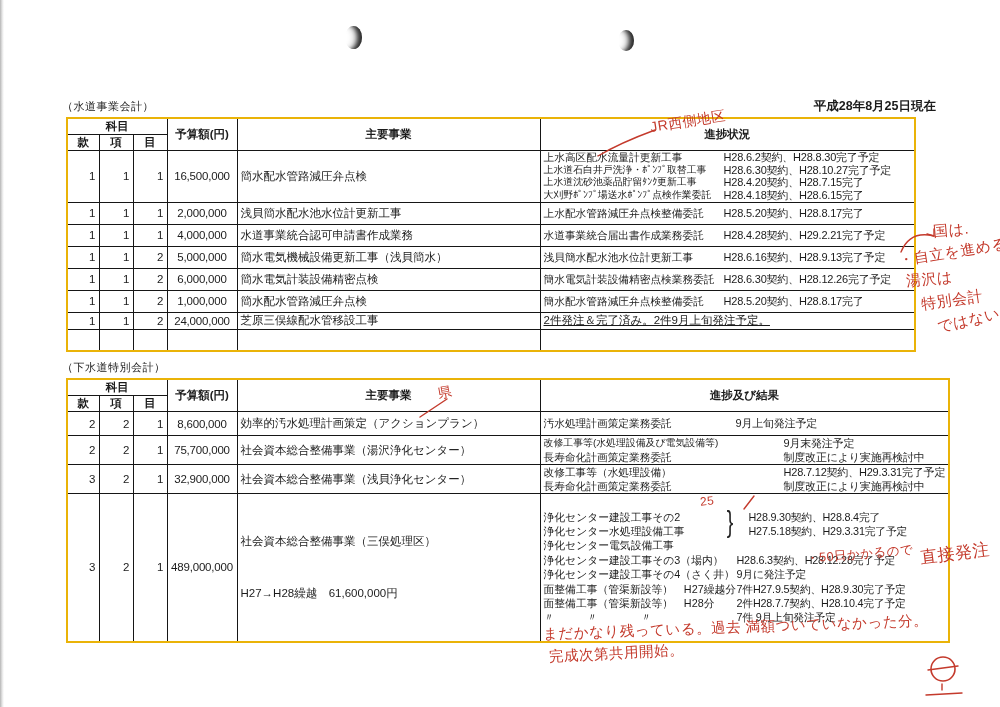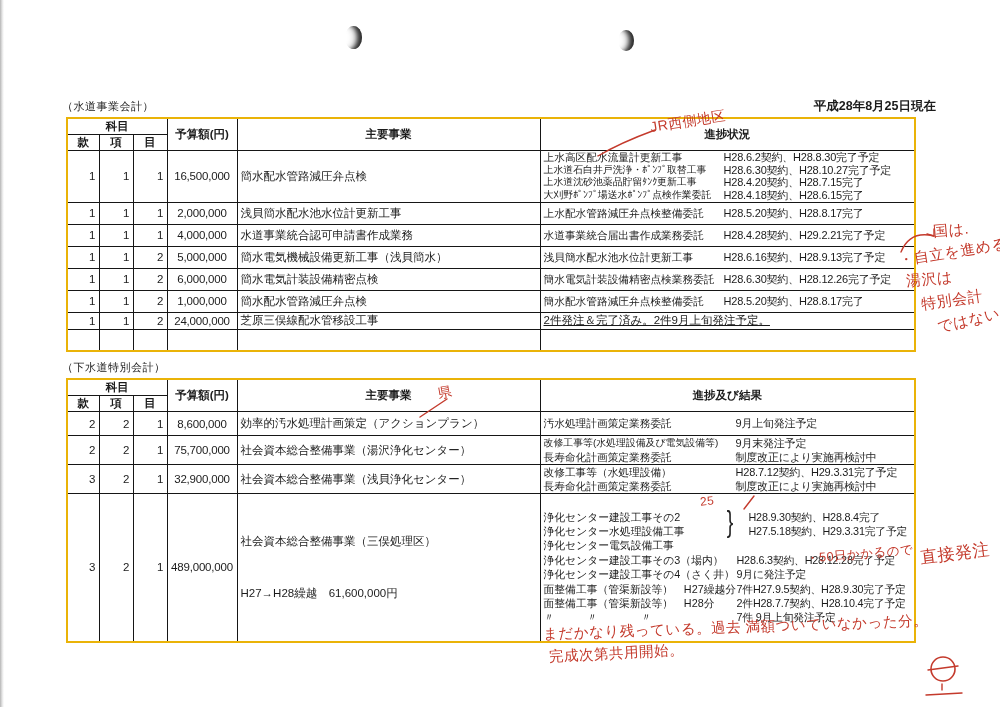--- a/index.html
+++ b/index.html
@@ -36,21 +36,21 @@
   .pd{font-size:11px;letter-spacing:-.2px;}
   .t2 .pn{width:192px;}
   .p8 .pl{line-height:14.4px;}
   .p8 .pn{width:193px;font-size:10.8px;}
   .p8 .pd{font-size:10.8px;}
   .tight{font-size:9.9px !important;}
   .wide .pn{width:auto;font-size:11.5px;text-decoration:underline;}
   .brace{position:absolute;left:184px;top:13px;font-size:30px;line-height:29px;color:#222;
         transform:scaleX(.65);font-weight:400;}
   .m2line{padding-top:2px;}
-  .m2line div{line-height:14px;}
+  .m2line div{line-height:14px;gap:48px;}
   .r4main div{line-height:14px;white-space:nowrap;}
 
   .hw{position:absolute;color:#c43a2c;white-space:nowrap;letter-spacing:.5px;}
   svg.overlay{position:absolute;left:0;top:0;pointer-events:none;}
 </style>
 </head>
 <body>
 
 <div class="page">
   <div class="scan-edge"></div>

